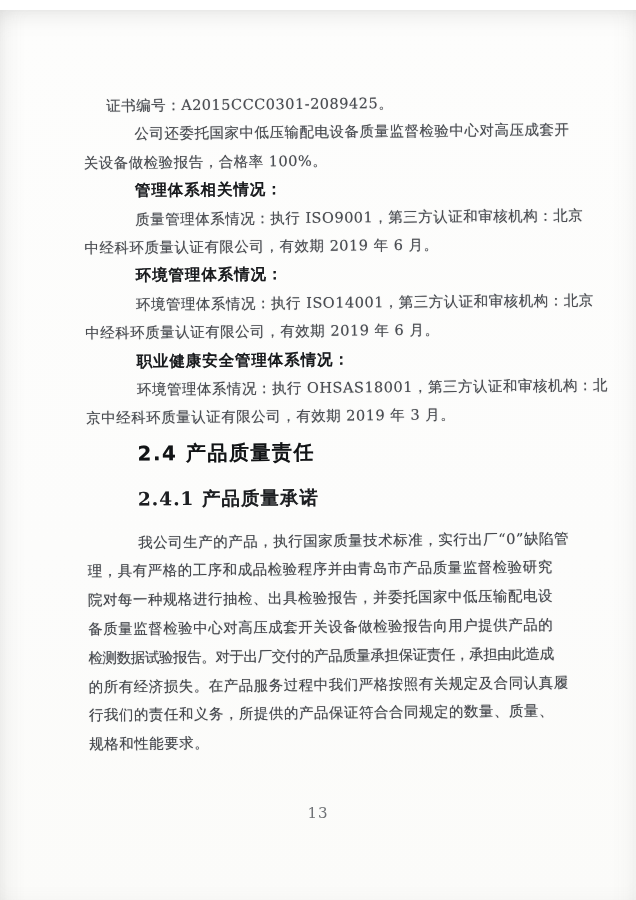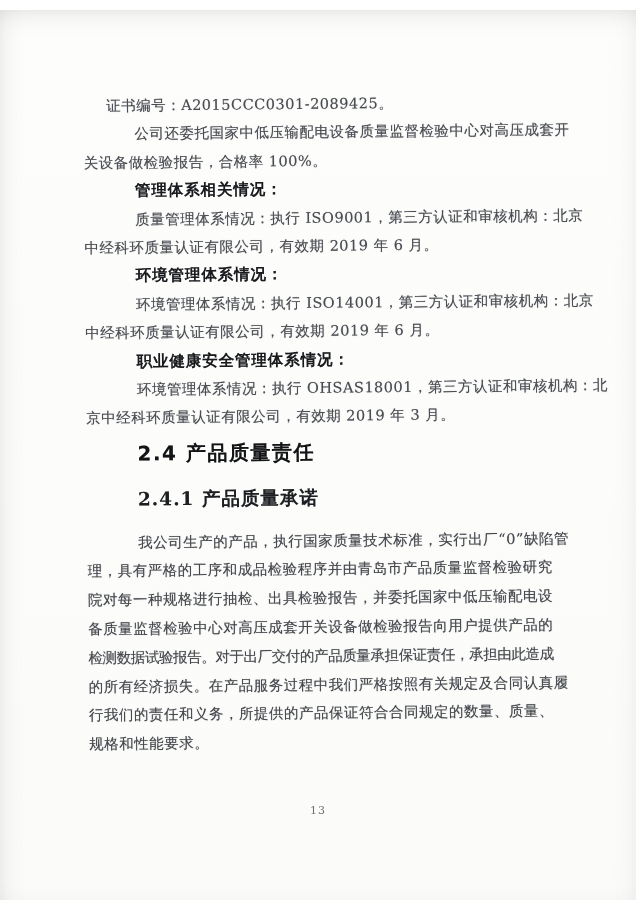--- a/index.html
+++ b/index.html
@@ -47,21 +47,21 @@
     font-family:"DejaVu Serif","Liberation Serif",serif;
     font-weight:700;font-size:18.5px;color:#1c1e21;
     letter-spacing:1px;white-space:nowrap;
     text-shadow:0 0 0.5px rgba(28,30,33,0.35);
   }
   .paragraph{margin-top:14px;}
   .paragraph .tline{height:28.8px;line-height:28.8px;color:#45484d;}
   .tight{letter-spacing:-0.4px;}
   .pagenum{
     position:absolute;top:794px;left:0;right:0;
-    text-align:center;font-size:11px;color:#6e7175;
+    text-align:center;font-size:15px;color:#6e7175;
     letter-spacing:1px;
     font-family:"DejaVu Serif","Liberation Serif",serif;
   }
 </style>
 </head>
 <body>
 
 <div class="page">
   <div class="content">
 

